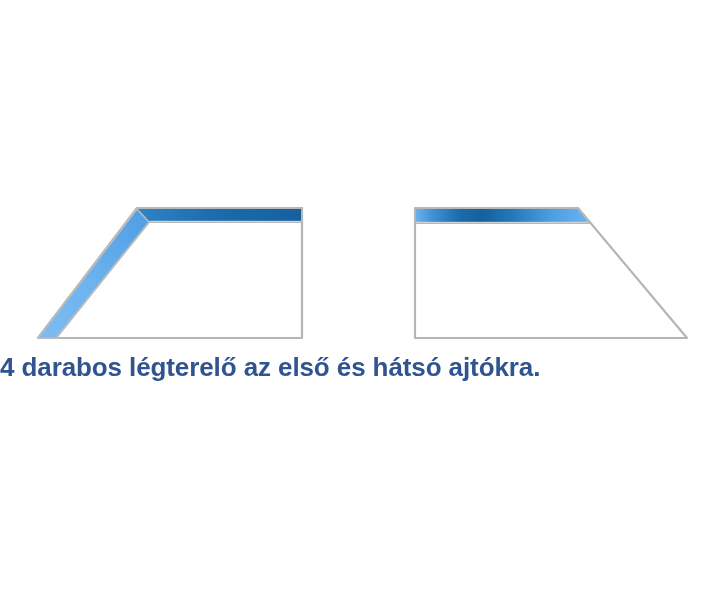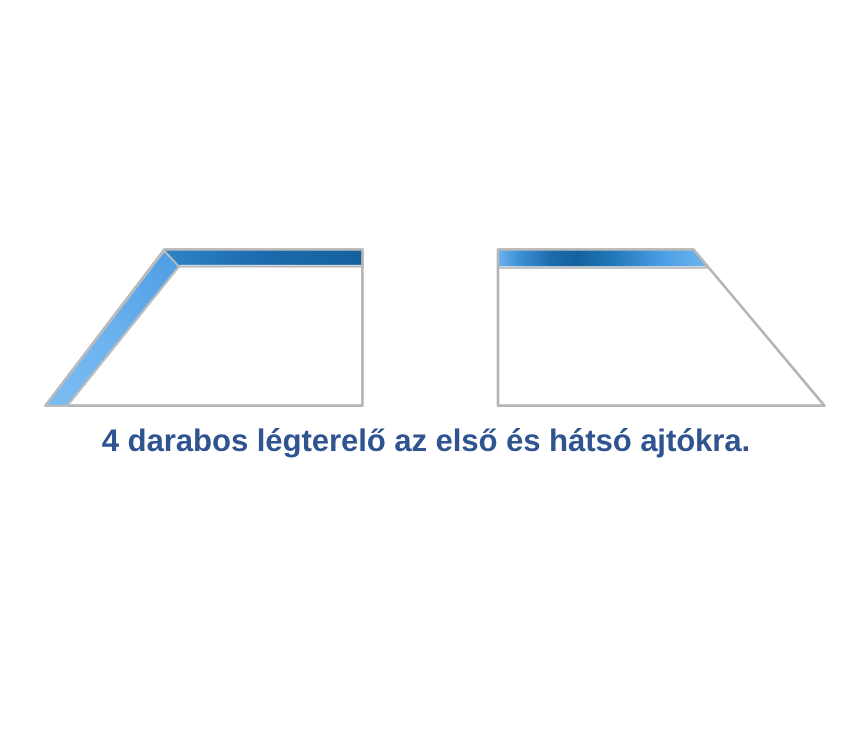--- a/index.html
+++ b/index.html
@@ -25,21 +25,20 @@
   .figure-svg {
     display: block;
     width: 710px;
     height: 613px;
   }
   #caption {
     position: absolute;
     left: 0;
     top: 352px;
     width: 710px;
-    text-align: center;
     font-family: "Liberation Sans", sans-serif;
     font-size: 26px;
     font-weight: bold;
     letter-spacing: -0.1px;
     color: #2f5490;
     white-space: nowrap;
   }
 </style>
 </head>
 <body>

